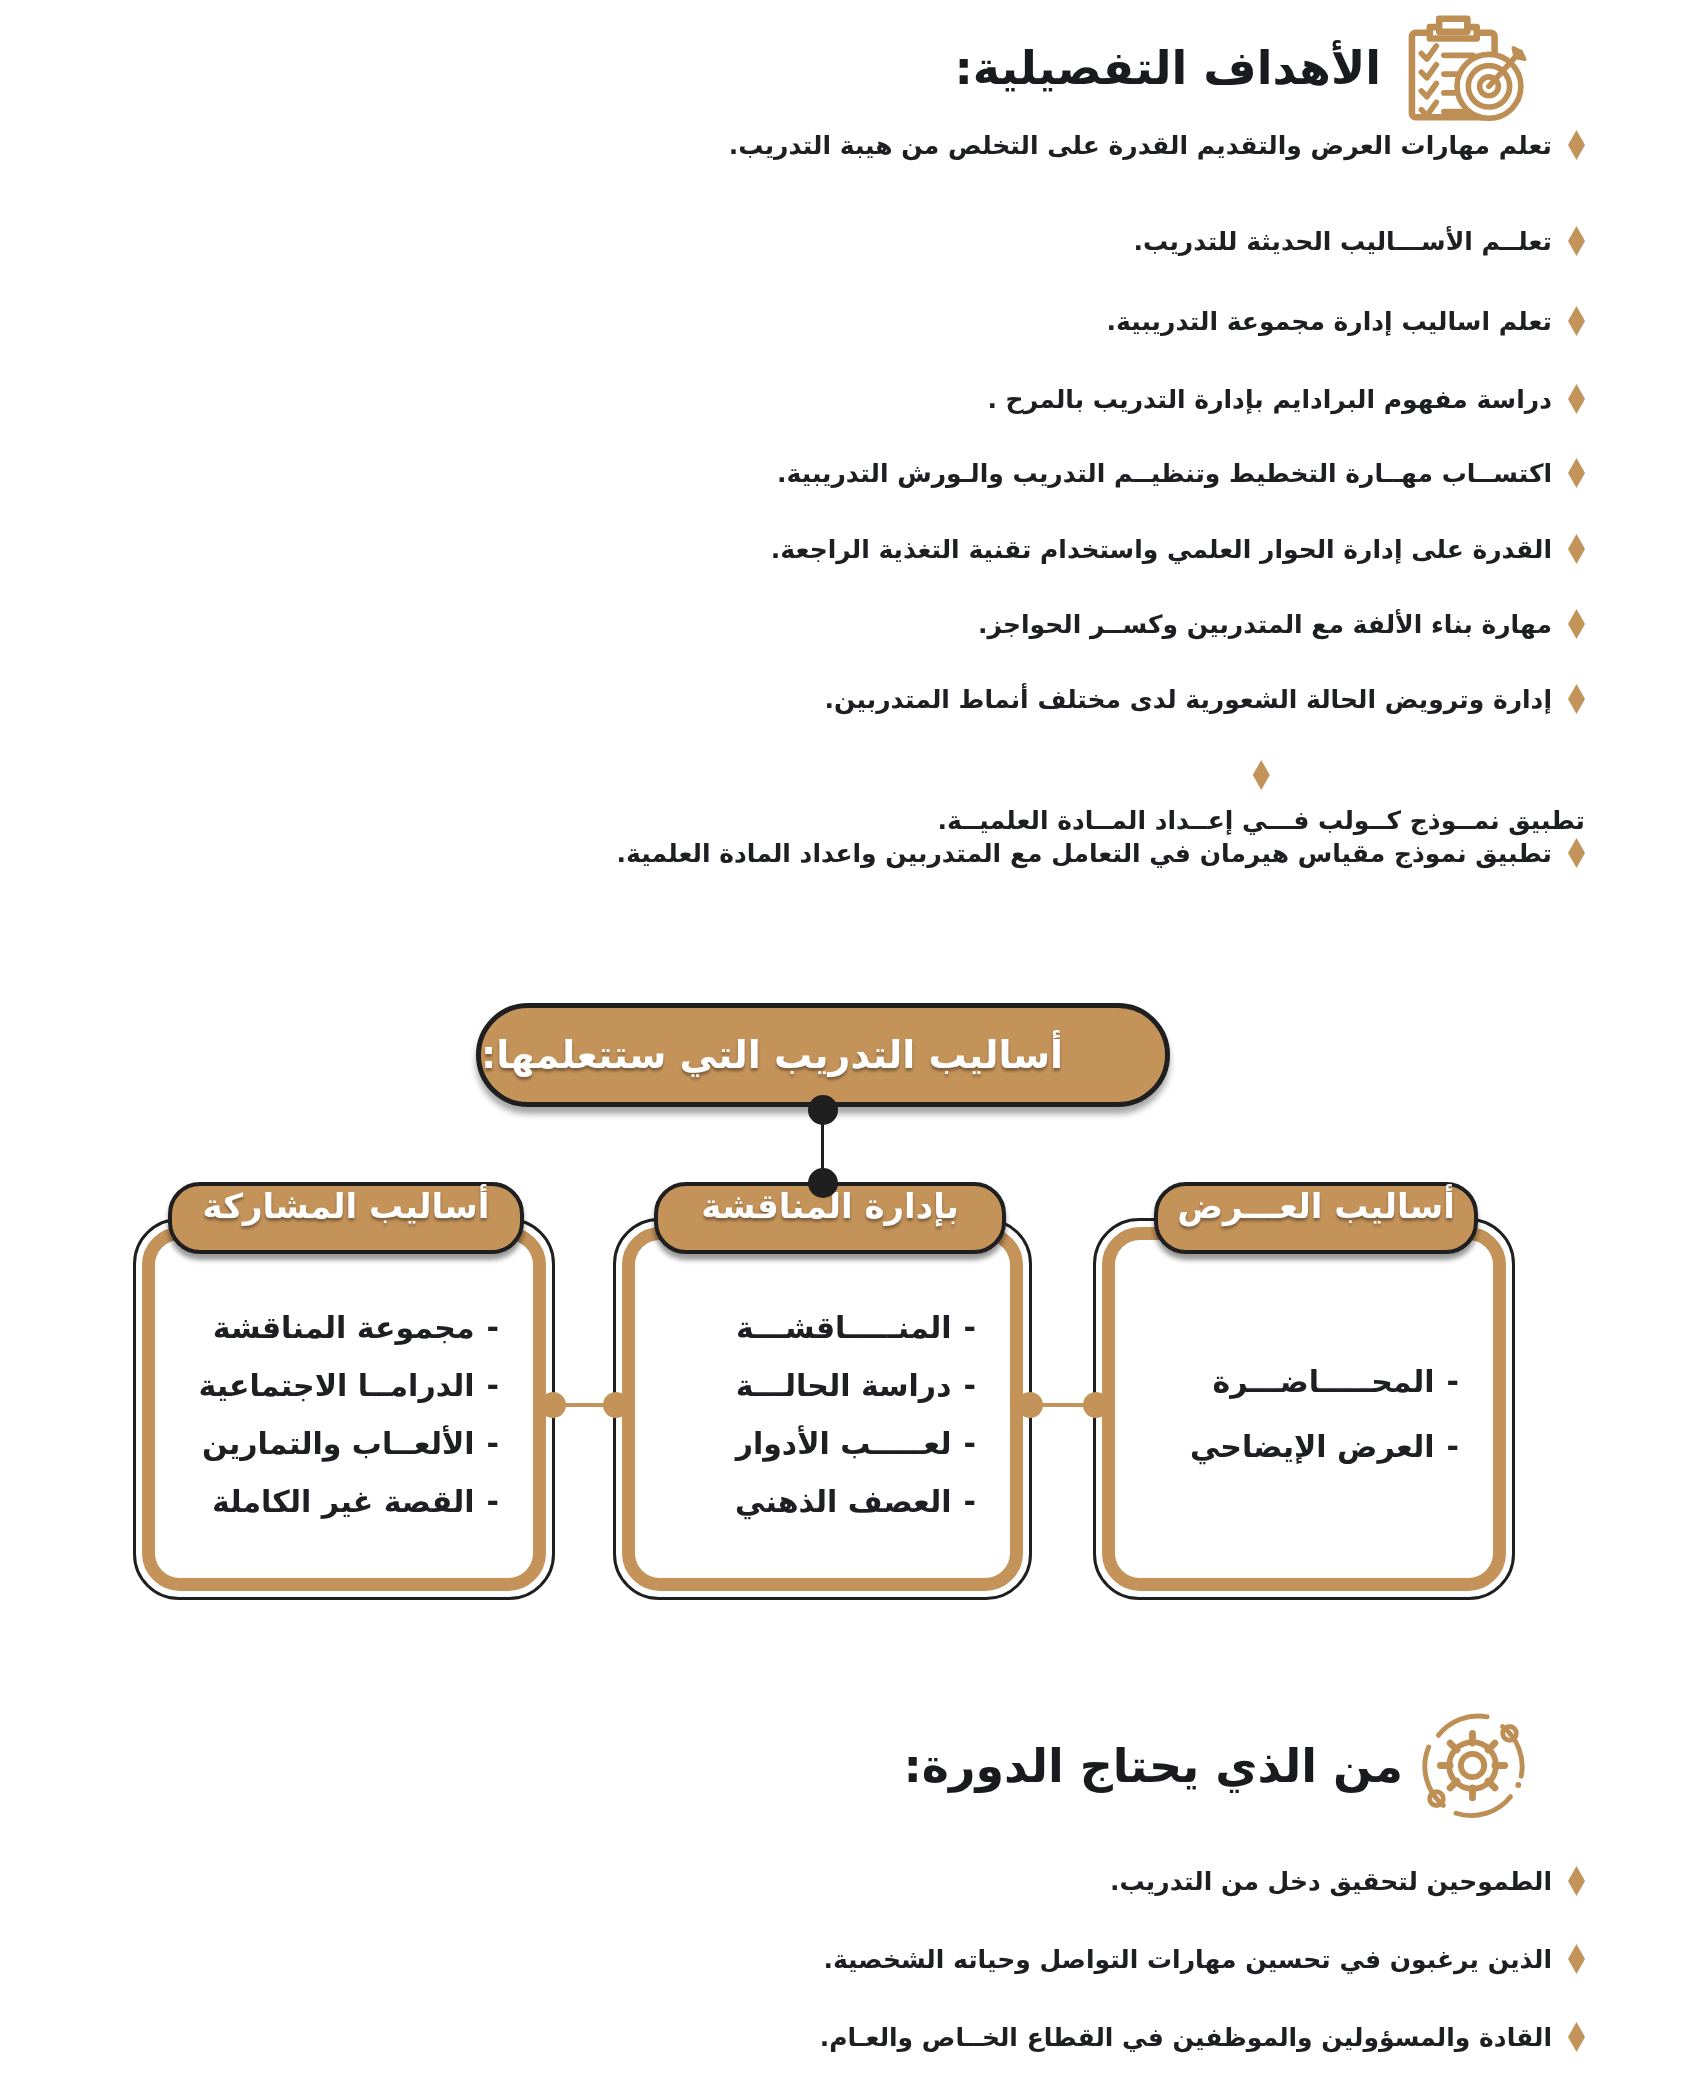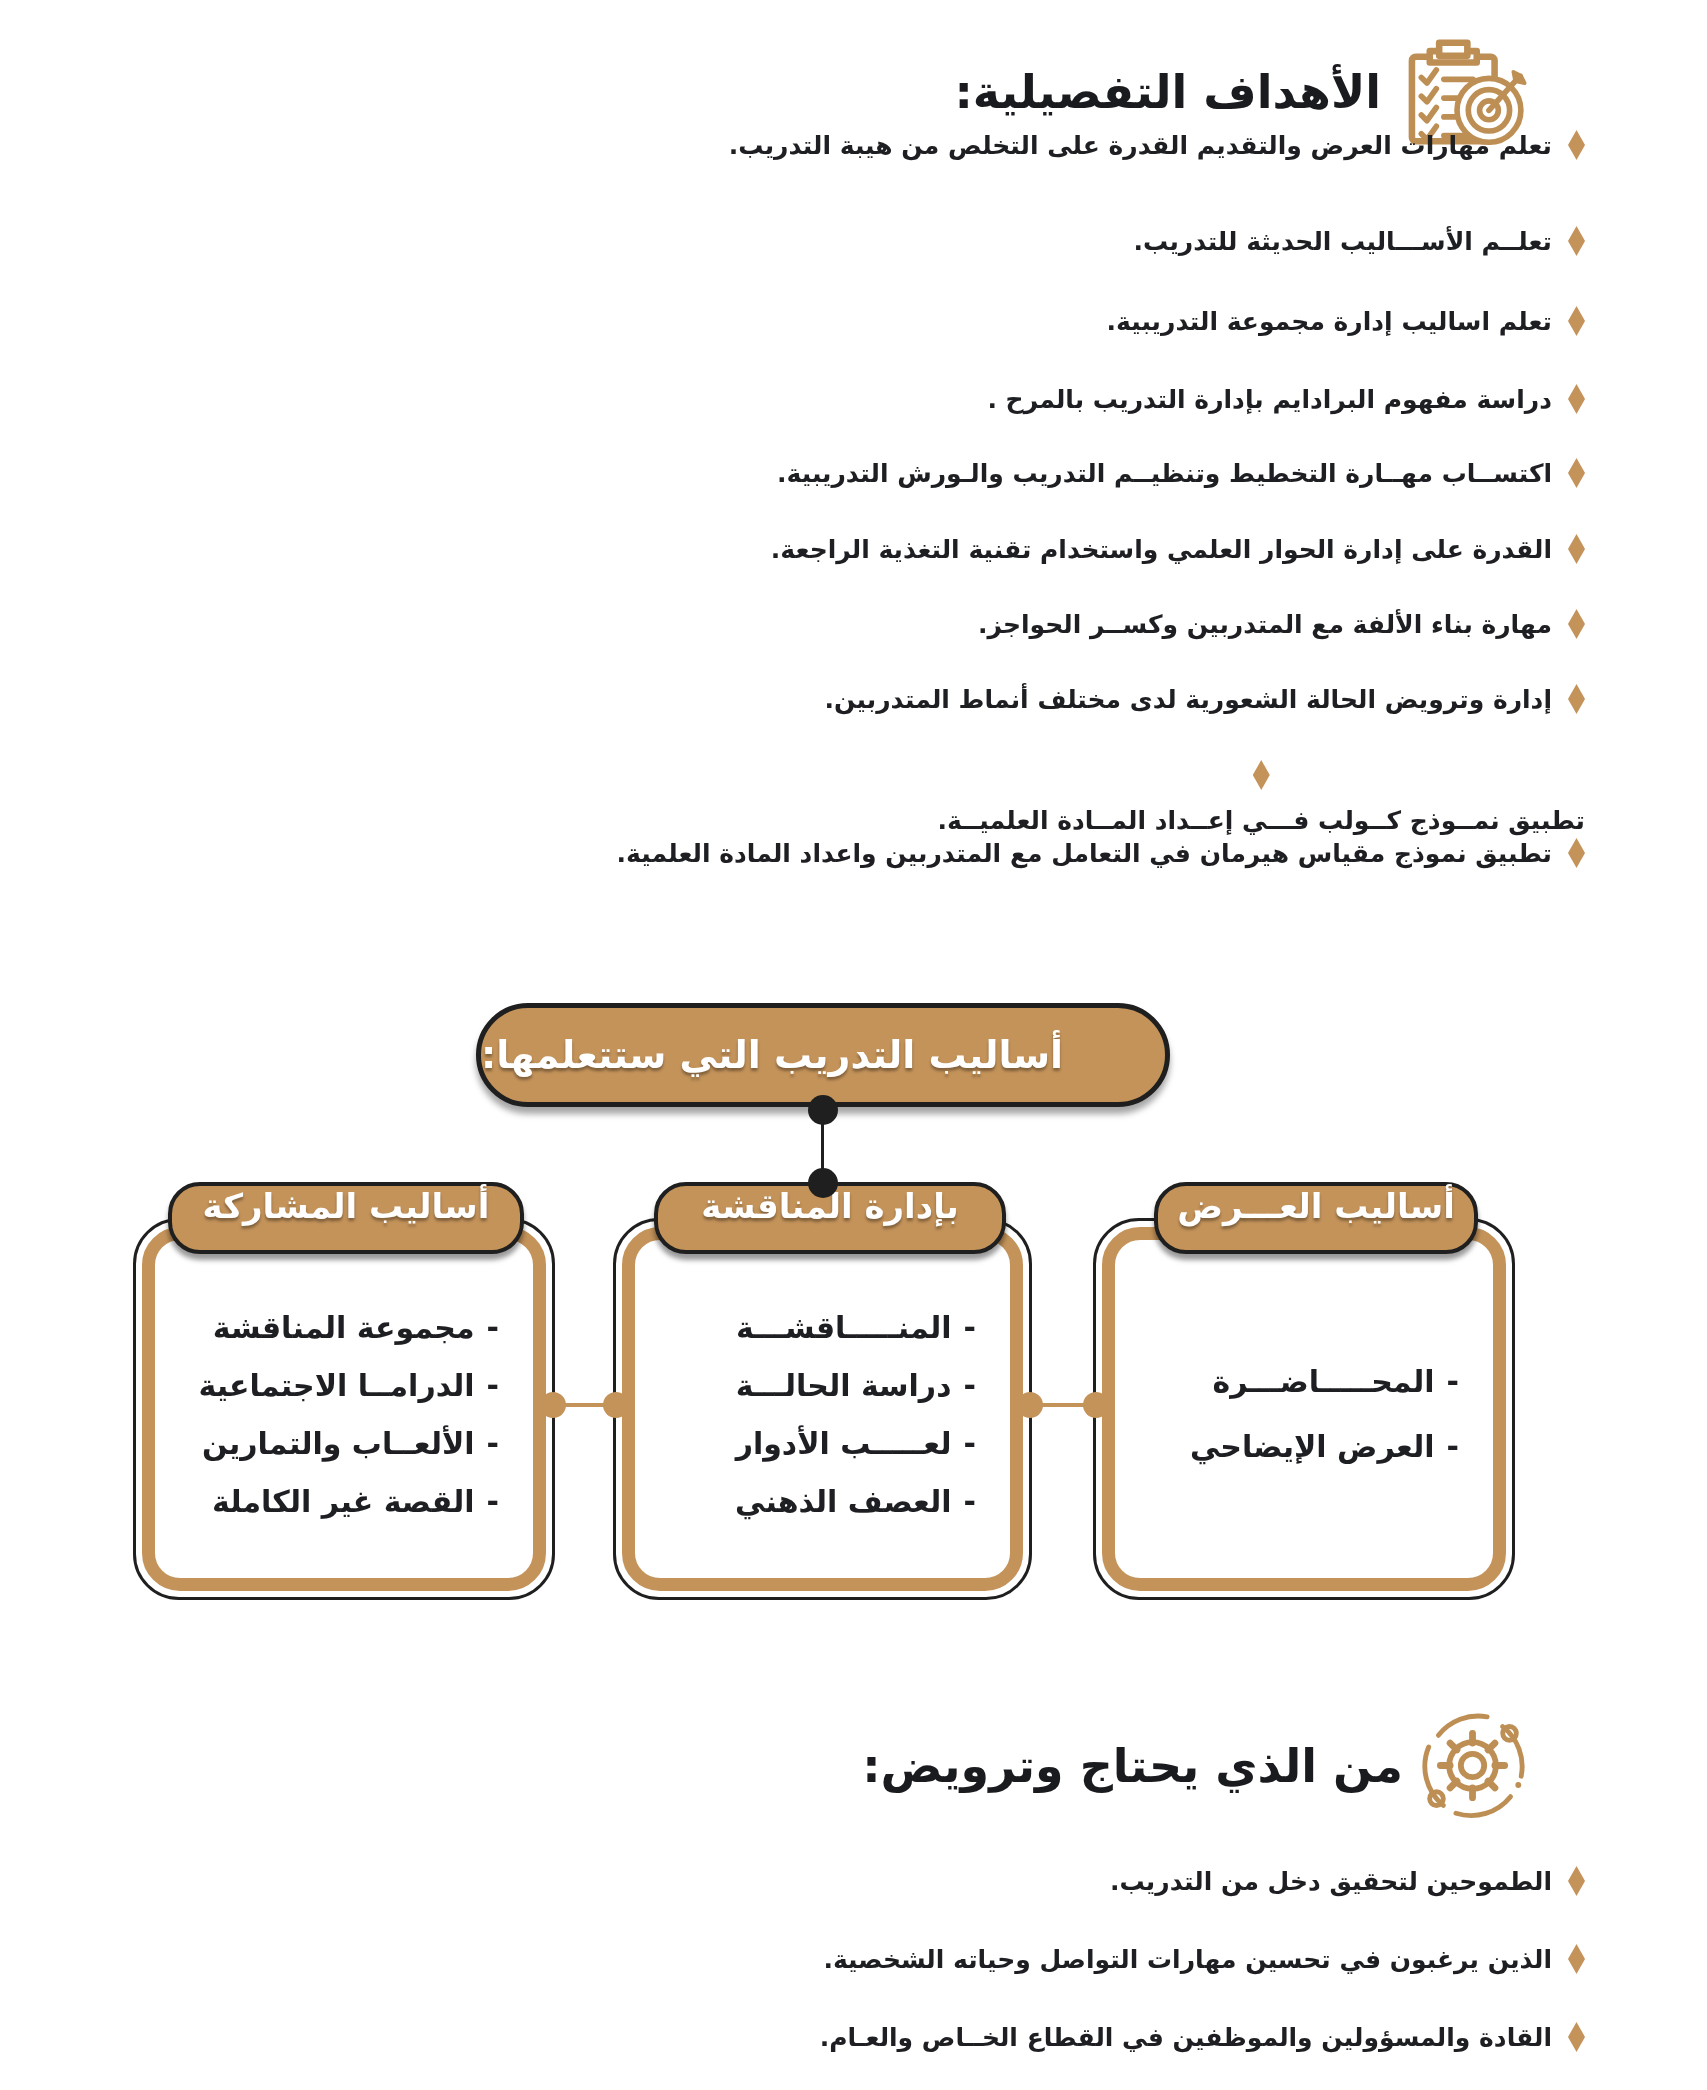--- a/index.html
+++ b/index.html
@@ -68,21 +68,21 @@
     box-shadow:0 6px 5px rgba(0,0,0,.4);z-index:3;
   }
   .box-header span{
     color:#fff;font-size:34px;font-weight:700;white-space:nowrap;
     text-shadow:0 3px 3px rgba(0,0,0,.35);
   }
 </style>
 </head>
 <body>
 
-<div class="sec-header" style="top:38px;right:172px;">
+<div class="sec-header" style="top:14px;right:172px;">
   <svg class="sec-icon" width="140" height="108" viewBox="0 0 135 115">
     <g fill="none" stroke="#BE8F55" stroke-width="7" stroke-linecap="round" stroke-linejoin="round">
       <rect x="11" y="20" width="88" height="90" rx="4"></rect>
       <rect x="30" y="14" width="50" height="12" fill="#fff"></rect>
       <rect x="40" y="5" width="30" height="14" fill="#fff"></rect>
       <polyline points="21,42 27,48 37,34" stroke-width="6"></polyline>
       <polyline points="21,62 27,68 37,54" stroke-width="6"></polyline>
       <polyline points="21,82 27,88 37,74" stroke-width="6"></polyline>
       <polyline points="21,102 27,108 37,94" stroke-width="6"></polyline>
       <line x1="45" y1="44" x2="76" y2="44" stroke-width="6"></line>
@@ -243,21 +243,21 @@
         <line x1="80" y1="80" x2="73" y2="73"></line>
         <line x1="57" y1="90" x2="57" y2="80"></line>
         <line x1="34" y1="80" x2="41" y2="73"></line>
         <line x1="24" y1="57" x2="34" y2="57"></line>
         <line x1="34" y1="34" x2="41" y2="41"></line>
       </g>
       <circle cx="57" cy="57" r="24" stroke-width="6"></circle>
       <circle cx="57" cy="57" r="12" stroke-width="6"></circle>
     </g>
   </svg>
-  <h1>من الذي يحتاج وترويض:</h1>
+  <h1>من الذي يحتاج الدورة:</h1>
 </div>
 
 <div>
   <div class="obj-item" style="top:1866px;">
       <span class="diamond"></span>
       <span>الطموحين لتحقيق دخل من التدريب.</span>
     </div>
   <div class="obj-item" style="top:1944px;">
       <span class="diamond"></span>
       <span>الذين يرغبون في تحسين مهارات التواصل وحياته الشخصية.</span>

